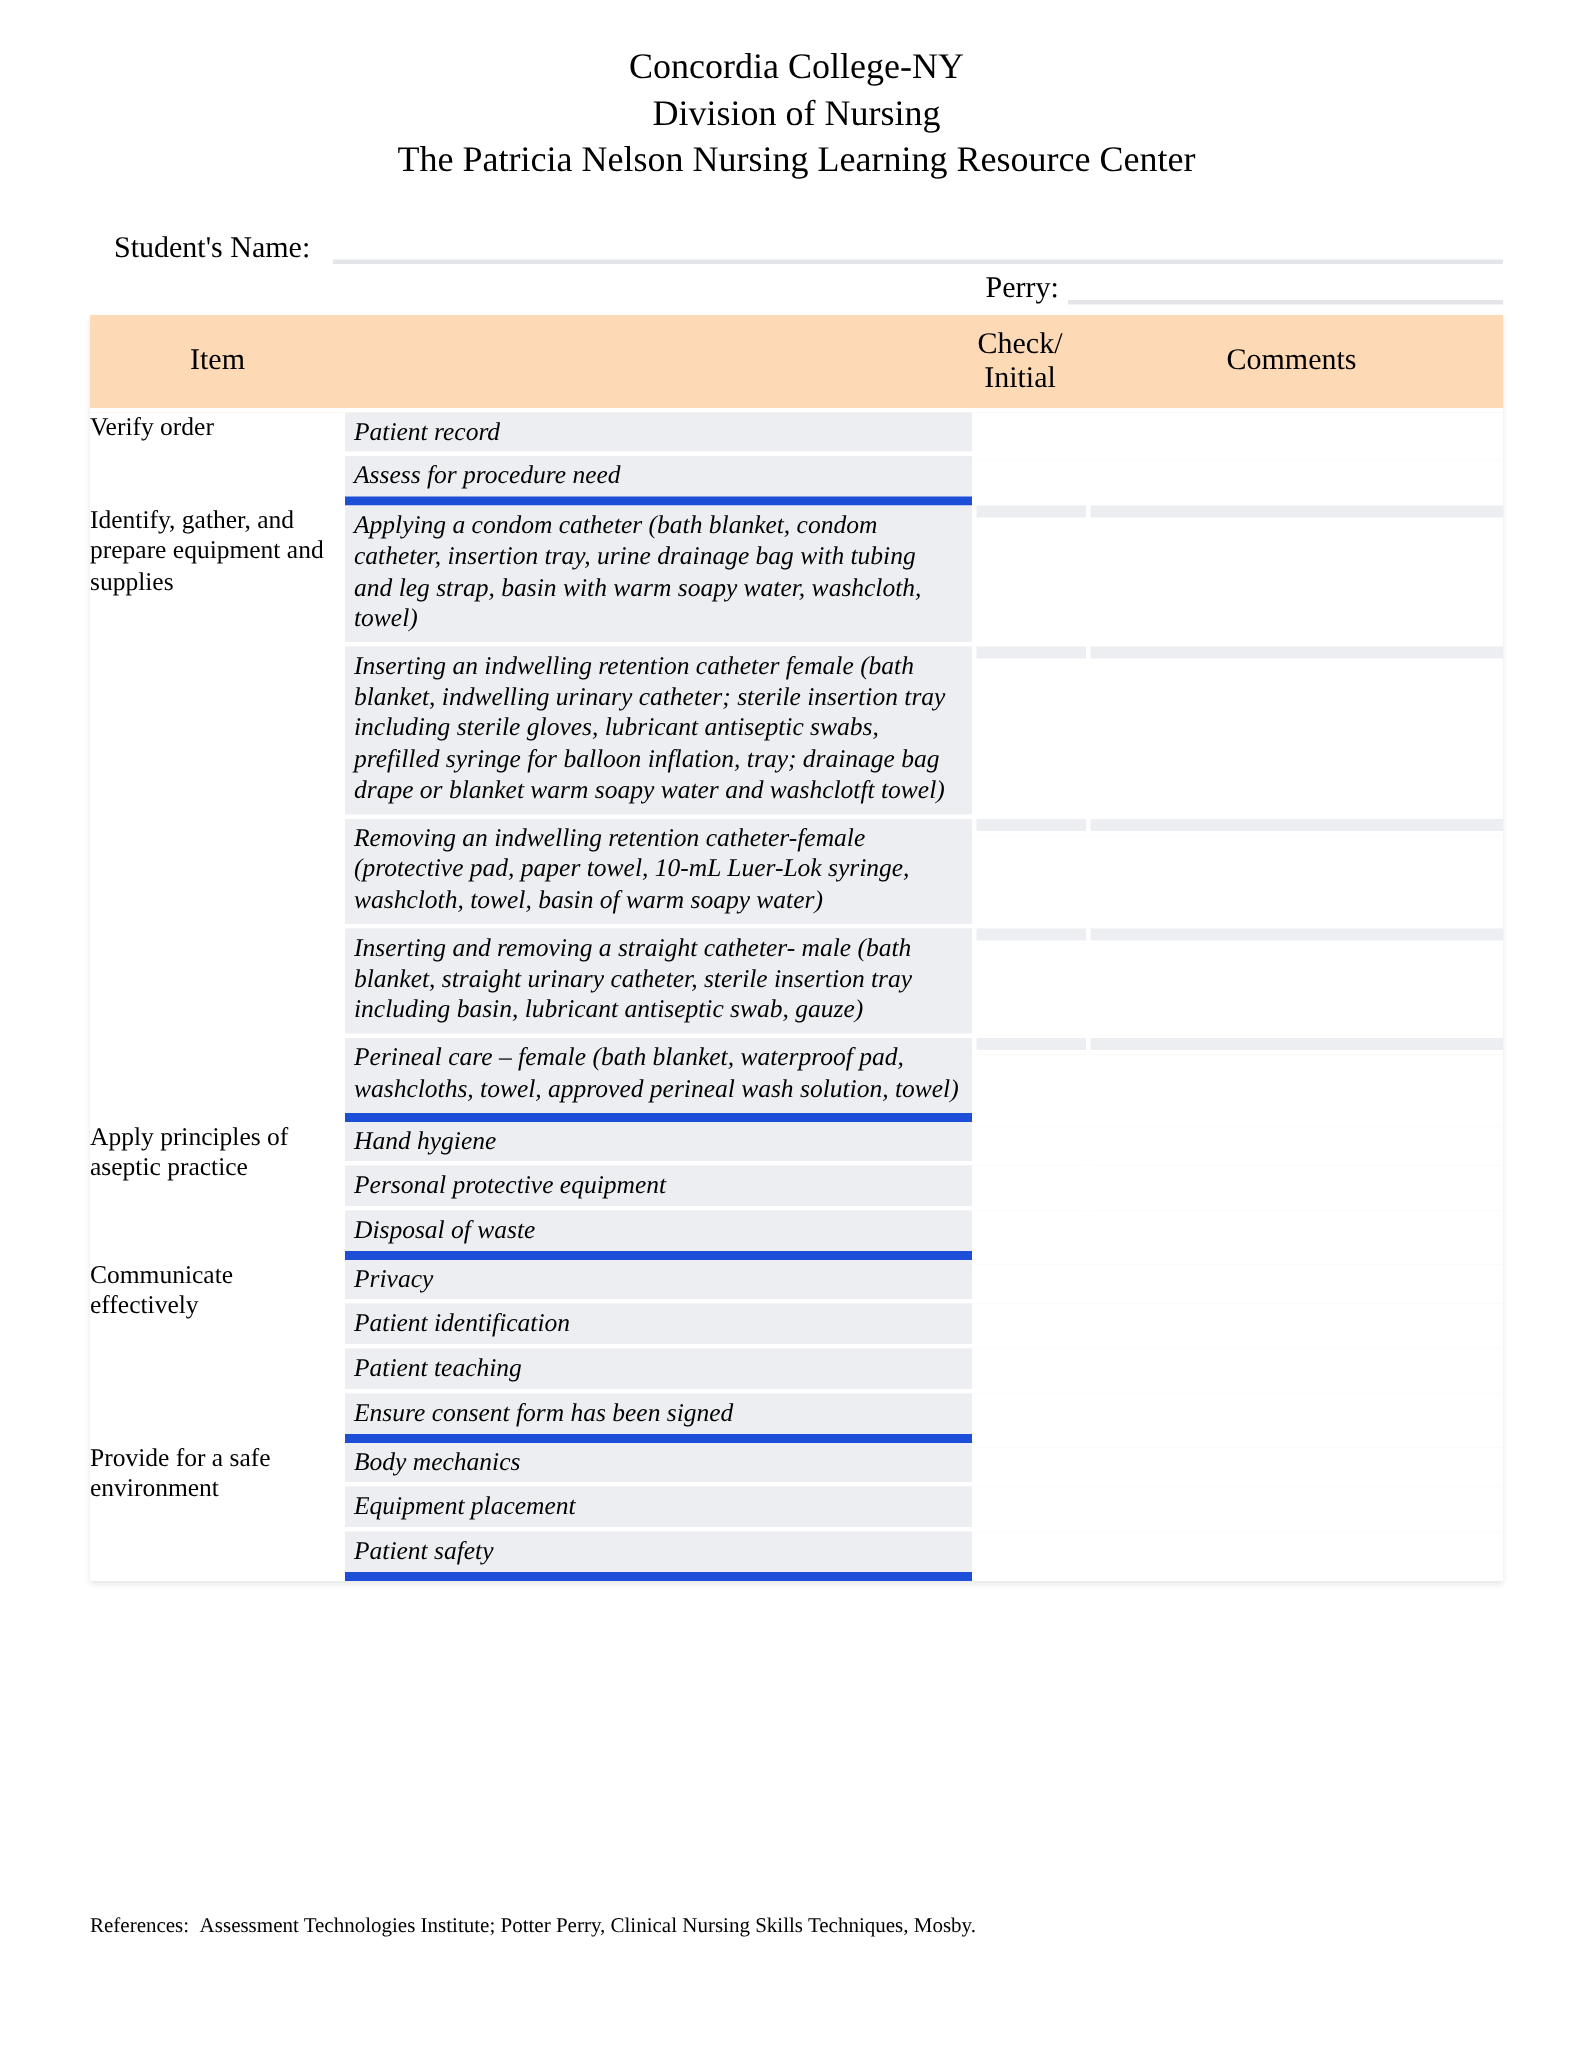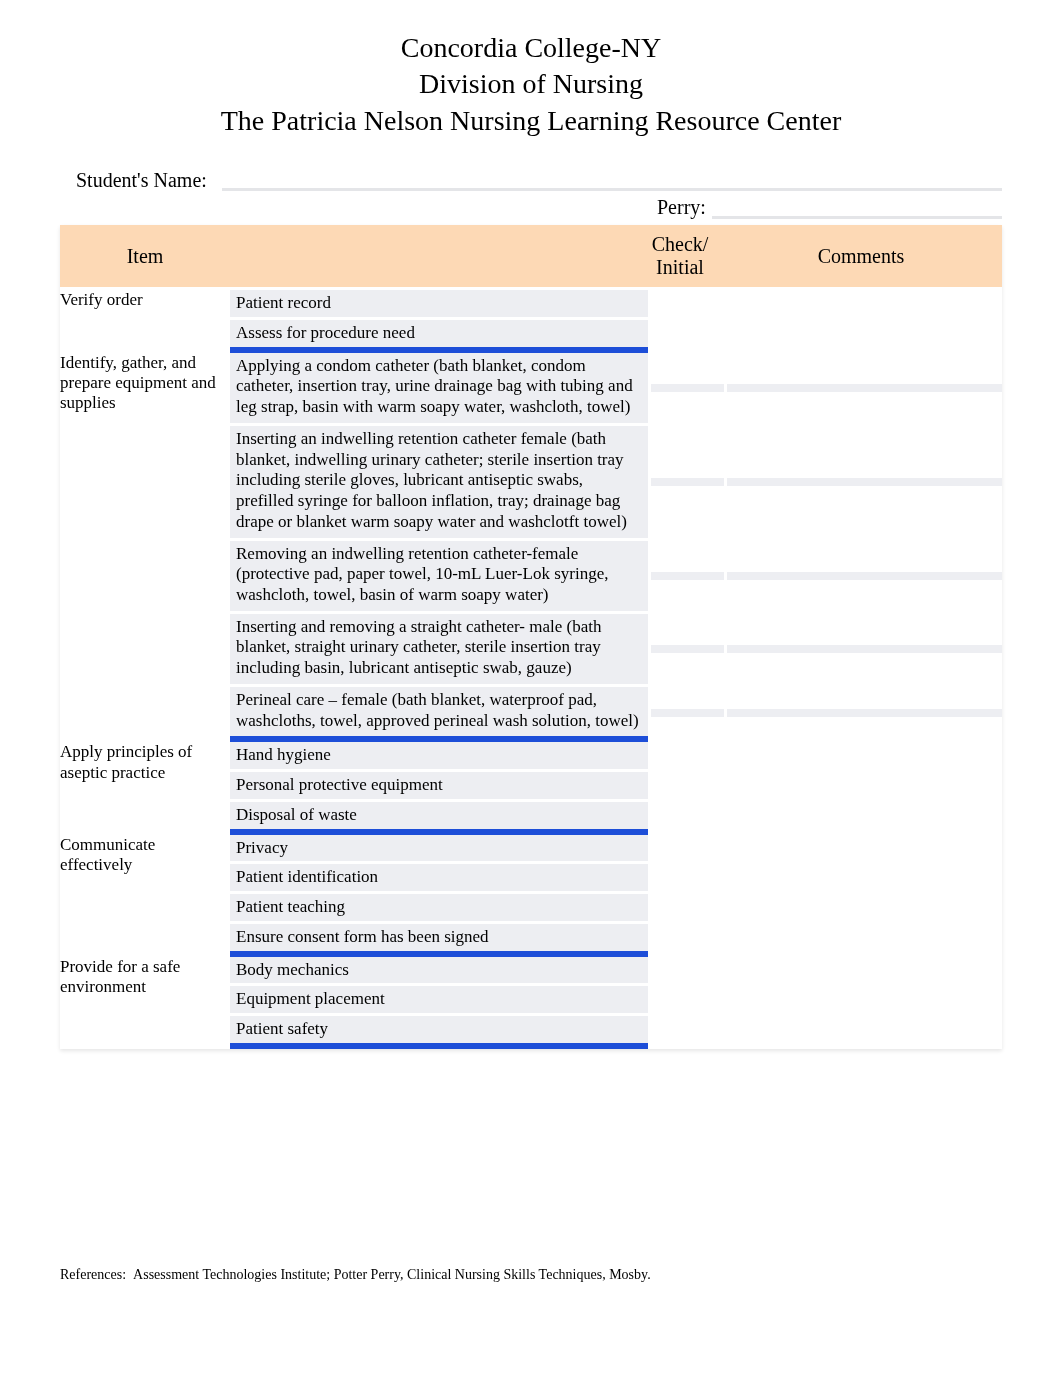--- a/index.html
+++ b/index.html
@@ -5,21 +5,21 @@
     * { box-sizing: border-box; margin: 0; padding: 0; }
     body {
       font-family: "Times New Roman", Times, serif;
       background: #ffffff;
       width: 1062px;
       min-height: 1377px;
       padding: 30px 60px 20px 60px;
       position: relative;
     }
     .header { text-align: center; margin-bottom: 30px; }
-    .header div { font-size: 28px; line-height: 1.3; }
+    .header div { font-size: 24px; line-height: 1.3; }
     .top-fields { margin: 10px 0 4px 16px; }
     .field-row { display: flex; align-items: flex-start; margin-bottom: 4px; }
     .field-row .label { font-size: 20px; min-width: 146px; }
     .field-row .date-wrap { margin-left: auto; width: 345px; display: flex; align-items: center; }
     .field-row .date-wrap .label { min-width: 50px; text-align: right; padding-right: 6px; }
     .underline {
       flex: 1;
       border-bottom: 3px solid #e4e5e8;
       height: 22px;
     }
@@ -41,21 +41,21 @@
     table.skills th:nth-child(1){ width:170px; }
     table.skills th:nth-child(2){ width:410px; }
     table.skills th:nth-child(3){ width:80px; }
     table.skills th:nth-child(4){ }
     table.skills td {
       font-size: 17px;
       vertical-align: top;
       padding: 0;
     }
     .item-cell { padding: 4px 6px 4px 10px; line-height:1.2; }
-    .sub-row { display: flex; align-items: center; min-height: 26px; }
+    .sub-row { display: flex; align-items: flex-start; min-height: 26px; font-style: italic; }
     .sub-row .txt {
       flex: 0 0 418px;
       background: #edeef2;
       border-bottom: 6px solid #1d4ed8;
       padding: 3px 8px 3px 6px;
       line-height: 1.22;
     }
     .sub-row .chk {
       flex: 0 0 76px;
       background: #edeef2;
@@ -68,21 +68,21 @@
       border-left: 3px solid #fff;
       border-bottom: 3px solid #fff;
     }
     .multi .sub-row:not(:last-child) .txt,
     .multi .sub-row:not(:last-child) .chk,
     .multi .sub-row:not(:last-child) .cmt { border-bottom: 3px solid #fff; }
     .tall .txt, .tall .chk, .tall .cmt { padding-top:3px; padding-bottom:5px; }
     .refs {
       position: absolute;
       left: 60px;
-      bottom: 94px;
+      bottom: 84px;
       font-size: 14px;
     }
   </style>
 </head>
 <body>
 
 <div class="header">
   <div>Concordia College-NY</div>
   <div>Division of Nursing</div>
   <div>The Patricia Nelson Nursing Learning Resource Center</div>

